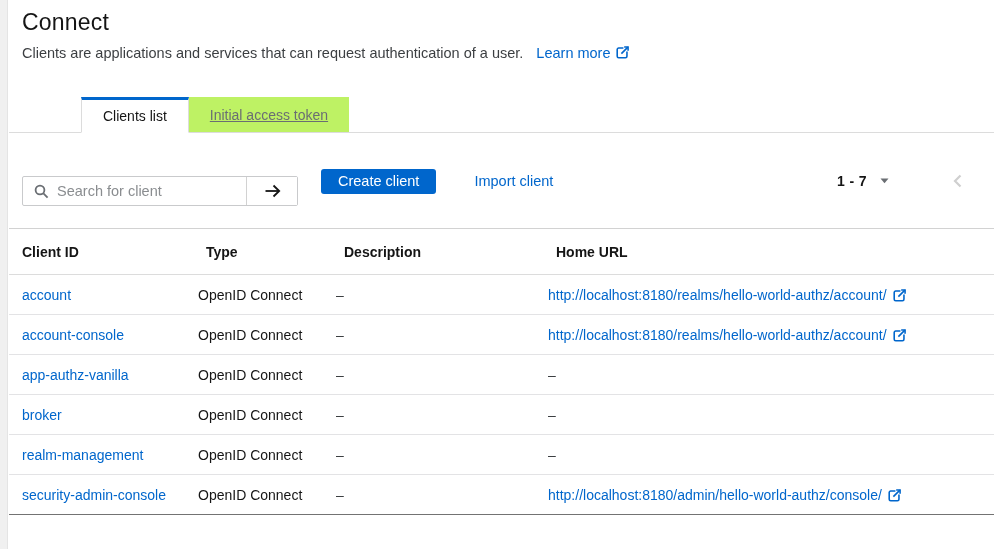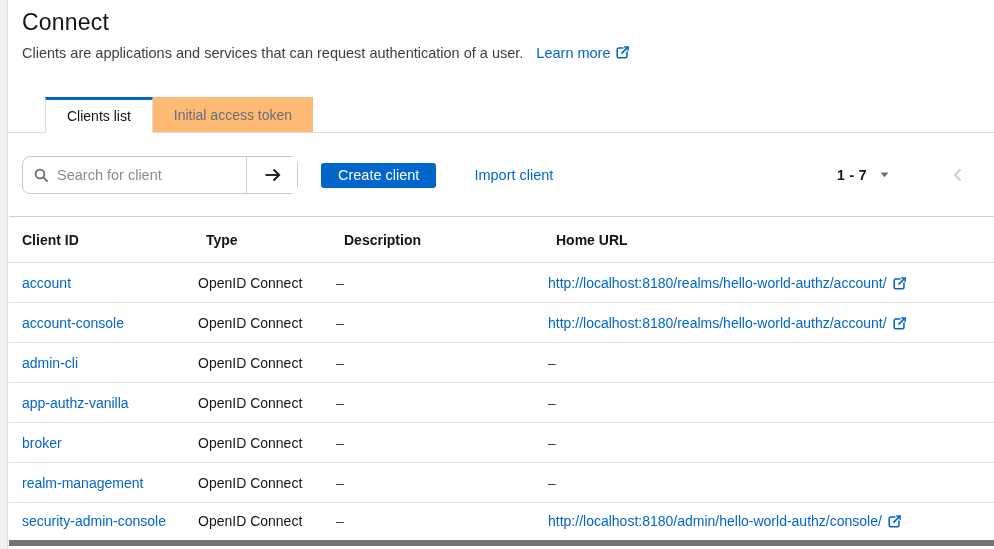--- a/index.html
+++ b/index.html
@@ -28,29 +28,29 @@
     display: flex; align-items: flex-end;
     margin-top: 33px; padding-left: 36px;
     border-bottom: 1px solid #dcdcdc; height: 37px;
   }
   .tab {
     height: 36px; padding: 0 21px; display: flex; align-items: center;
     font-size: 14px; margin-bottom: -1px; cursor: pointer; white-space: nowrap;
   }
   .tab-active {
     background: #fff; color: #151515;
-    border: 1px solid #dcdcdc; border-top: 3px solid #0066cc; border-bottom: 1px solid #fff;
-  }
-  .tab-inactive { background: #fdba74; color: #6a6e73; border-bottom: 1px solid #dcdcdc; }
+    border: 1px solid #dcdcdc; border-top: 3px solid #0066cc; border-bottom: 1px solid #fff; margin-left: 36px;
+  }
+  .tab-inactive { background: #bef264; color: #6a6e73; border-bottom: 1px solid #dcdcdc; text-decoration: underline; }
 
   
   .toolbar { display: flex; align-items: center; padding: 23px 30px 22px 13px; }
   .search-group {
-    display: flex; width: 276px; height: 38px;
-    border: 1px solid #c9cacc; border-radius: 8px; background: #fff;
+    display: flex; width: 276px; height: 30px;
+    border: 1px solid #c9cacc; border-radius: 2px; background: #fff; margin-top: 20px;
   }
   .search-input-wrap { flex: 1; display: flex; align-items: center; padding-left: 11px; gap: 8px; min-width: 0; }
   .search-icon-svg { width: 15px; height: 15px; flex: 0 0 auto; }
   .search-input {
     border: none; outline: none; width: 100%; font-family: "Liberation Sans", sans-serif;
     font-size: 14.5px; color: #151515; background: transparent;
   }
   .search-input::placeholder { color: #8a8d90; opacity: 1; }
   .search-arrow-btn {
     width: 51px; border: none; border-left: 1px solid #d2d2d2; background: #fff;
@@ -74,21 +74,21 @@
     text-align: left; font-size: 14px; font-weight: 700; color: #151515;
     height: 46px; border-top: 1px solid #d2d2d2; border-bottom: 1px solid #dcdcdc;
     padding: 8px; vertical-align: middle;
   }
   th.first, td.first { padding-left: 13px; }
   tbody td {
     height: 40px; font-size: 14px; color: #151515;
     border-bottom: 1px solid #e3e3e5; vertical-align: middle; padding: 0;
     white-space: nowrap; overflow: hidden;
   }
-  tbody tr:last-child td { border-bottom: 6px solid #737373; }
+  tbody tr:last-child td { border-bottom: 1px solid #737373; }
   td a { color: #0066cc; text-decoration: none; }
   .dash { color: #3c3f42; }
   .row-ext-icon { width: 13px; height: 13px; margin-left: 6px; vertical-align: -2px; }
 </style>
 </head>
 <body>
 
 <div class="page-edge"></div>
 
 <div class="main">
@@ -177,26 +177,20 @@
           <td class="first"><a href="#">account-console</a></td>
           <td>OpenID Connect</td>
           <td><span class="dash">–</span></td>
           <td><a href="#">http://localhost:8180/realms/hello-world-authz/account/<svg class="row-ext-icon" viewBox="0 0 14 14" fill="none">
     <path d="M8 2.2 H2.9 C2 2.2 1.3 2.9 1.3 3.8 V11.1 C1.3 12 2 12.7 2.9 12.7 H10.2 C11.1 12.7 11.8 12 11.8 11.1 V6" stroke="#0066cc" stroke-width="1.7"></path>
     <path d="M5.8 8.2 L12.8 1.2" stroke="#0066cc" stroke-width="1.7"></path>
     <path d="M8.8 1 H13 V5.2" stroke="#0066cc" stroke-width="1.7"></path>
   </svg></a></td>
         </tr>
         <tr>
-          <td class="first"><a href="#">admin-cli</a></td>
-          <td>OpenID Connect</td>
-          <td><span class="dash">–</span></td>
-          <td><span class="dash">–</span></td>
-        </tr>
-        <tr>
           <td class="first"><a href="#">app-authz-vanilla</a></td>
           <td>OpenID Connect</td>
           <td><span class="dash">–</span></td>
           <td><span class="dash">–</span></td>
         </tr>
         <tr>
           <td class="first"><a href="#">broker</a></td>
           <td>OpenID Connect</td>
           <td><span class="dash">–</span></td>
           <td><span class="dash">–</span></td>

